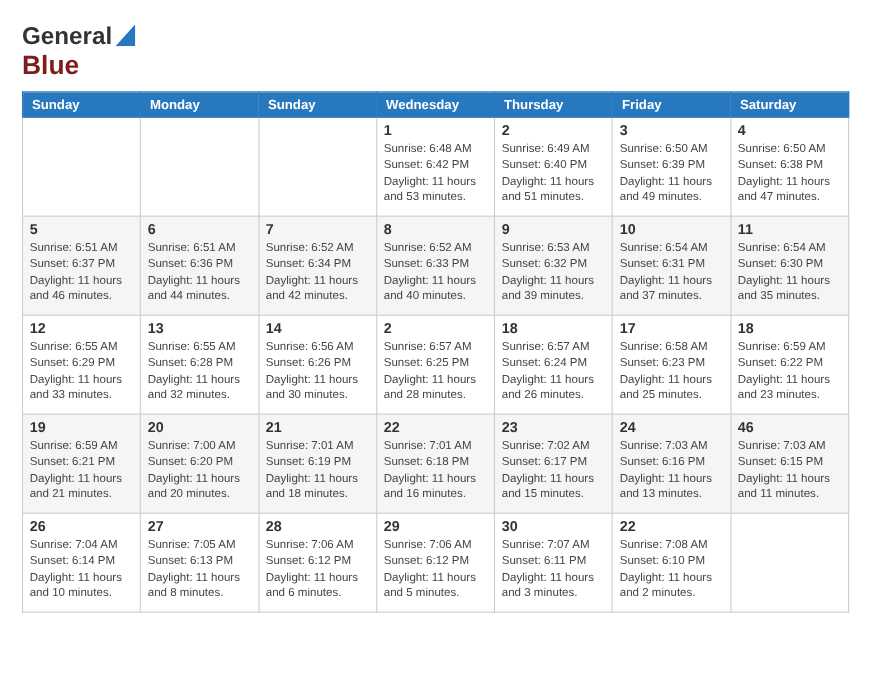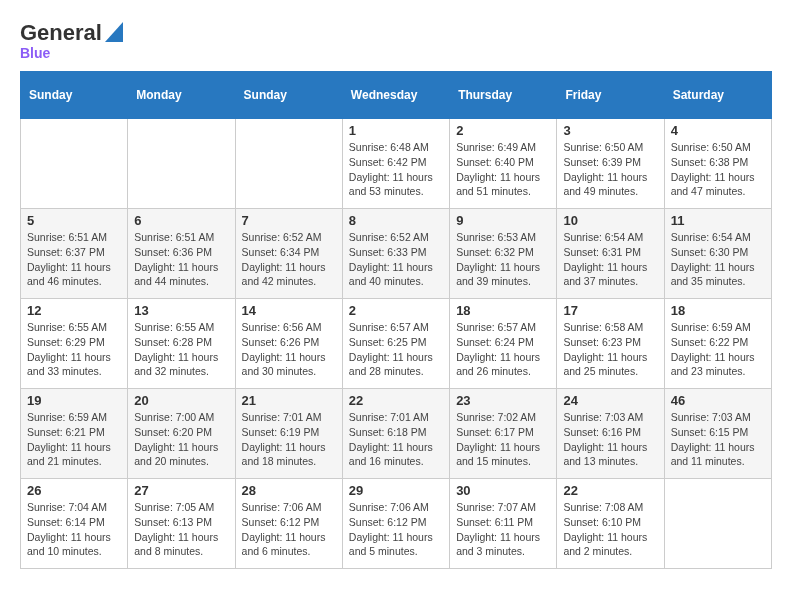--- a/index.html
+++ b/index.html
@@ -40,21 +40,21 @@
     }
     .calendar {
       width: 100%;
       border-collapse: collapse;
       font-size: 11px;
     }
     .calendar thead th {
       background-color: #2878c0;
       color: #fff;
       text-align: left;
-      padding: 16px 8px;
+      padding: 4px 8px;
       font-size: 12px;
       font-weight: bold;
       border: 1px solid #2878c0;
     }
     .calendar tbody td {
       border: 1px solid #ccc;
       vertical-align: top;
       padding: 4px 6px;
       width: 107px;
       min-height: 80px;
@@ -88,21 +88,21 @@
   <div class="logo">
     <div style="display:flex;flex-direction:column;align-items:flex-start;">
       <div style="display:flex;align-items:center;">
         <span class="logo-text" style="color:#333;">General</span>
         <div style="margin-left:3px;margin-top:2px;">
           <svg width="18" height="20" viewBox="0 0 18 20">
             <polygon points="0,20 18,20 18,0" fill="#2878c0"></polygon>
           </svg>
         </div>
       </div>
-      <span class="logo-text" style="color:#8b5cf6;font-size:14px;">Blue</span>
+      <span class="logo-text" style="color:#7f1d1d;font-size:24px;">Blue</span>
     </div>
   </div>
 </div>
 
 <table class="calendar">
   <thead>
     <tr>
     <th>Sunday</th>
         <th>Monday</th>
         <th>Sunday</th>

